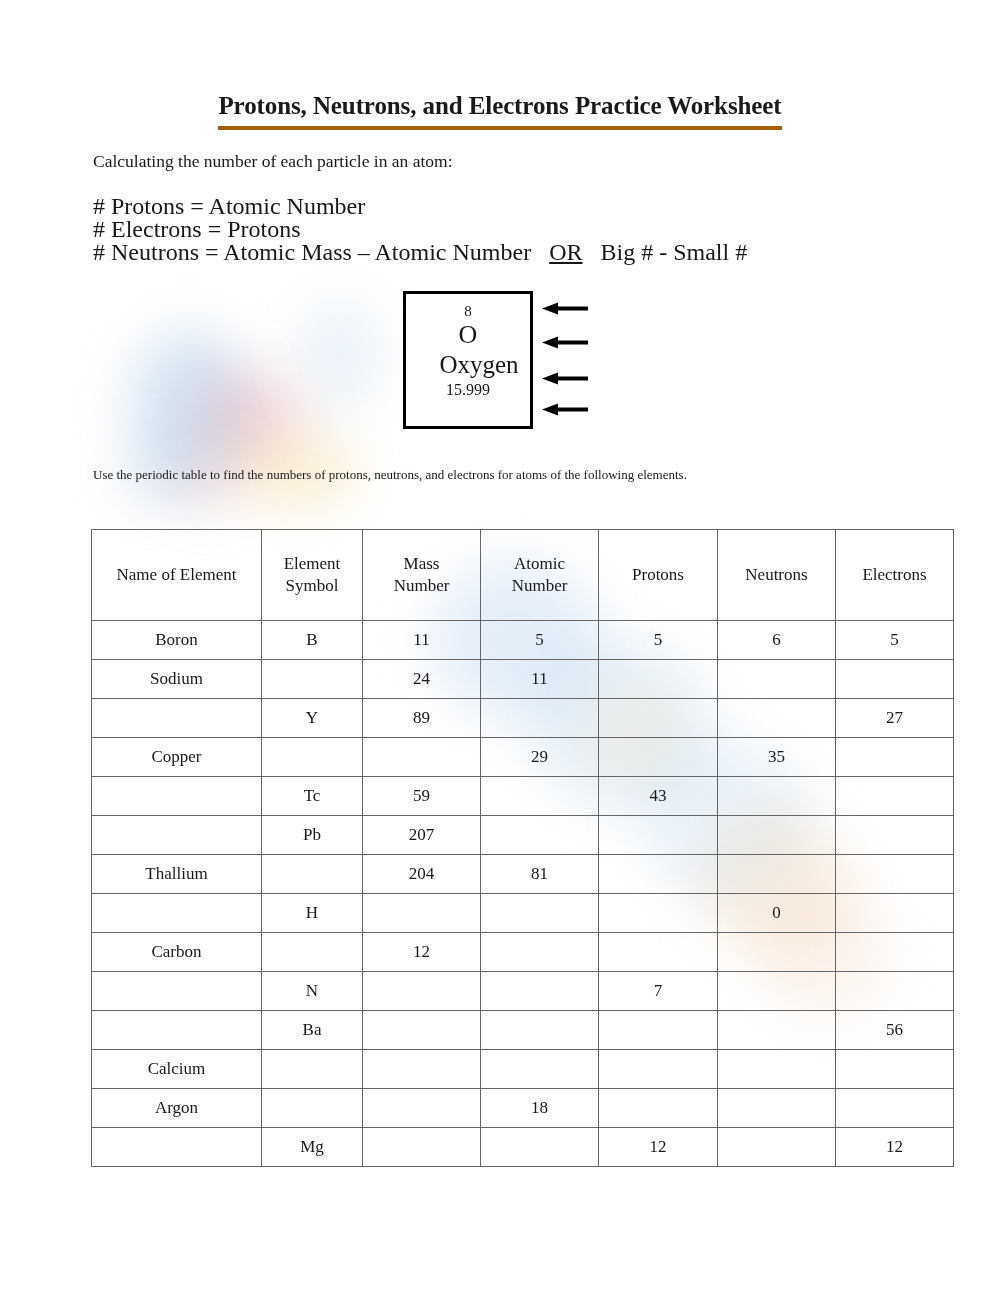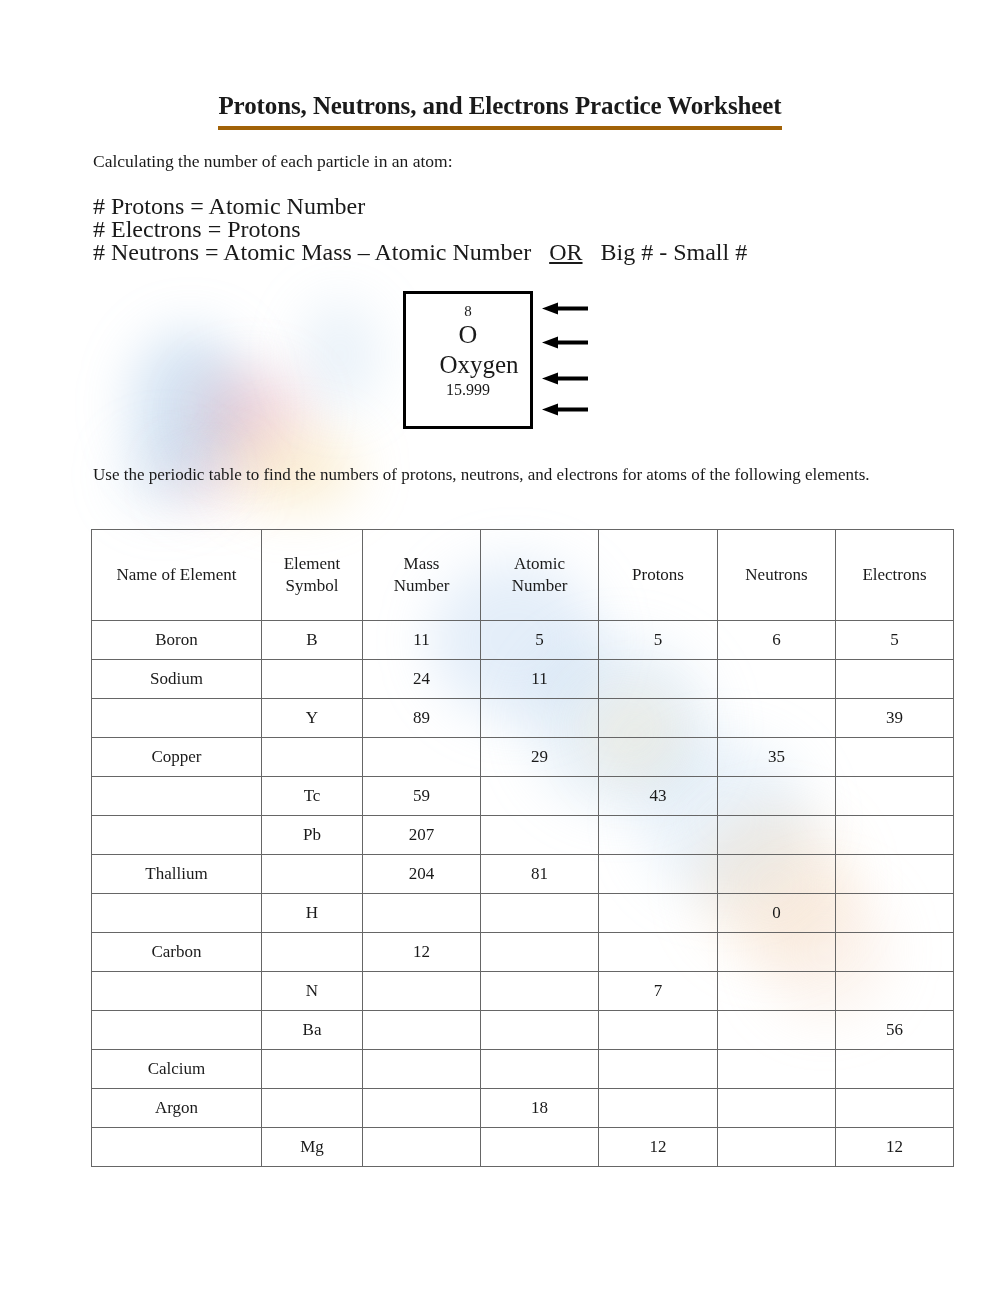--- a/index.html
+++ b/index.html
@@ -125,21 +125,21 @@
   .a2 { top: 45px; }
   .a3 { top: 81px; }
   .a4 { top: 112px; }
 
   
   .instruction {
     position: absolute;
     left: 93px;
     top: 463px;
     width: 825px;
-    font-size: 17px;
+    font-size: 13px;
     line-height: 24px;
   }
 
   
   .tbl-wrap {
     position: absolute;
     left: 91px;
     top: 529px;
     width: 862px;
   }
@@ -303,21 +303,21 @@
             <td></td>
             <td></td>
           </tr>
           <tr>
             <td></td>
             <td>Y</td>
             <td>89</td>
             <td></td>
             <td></td>
             <td></td>
-            <td>39</td>
+            <td>27</td>
           </tr>
           <tr>
             <td>Copper</td>
             <td></td>
             <td></td>
             <td>29</td>
             <td></td>
             <td>35</td>
             <td></td>
           </tr>

